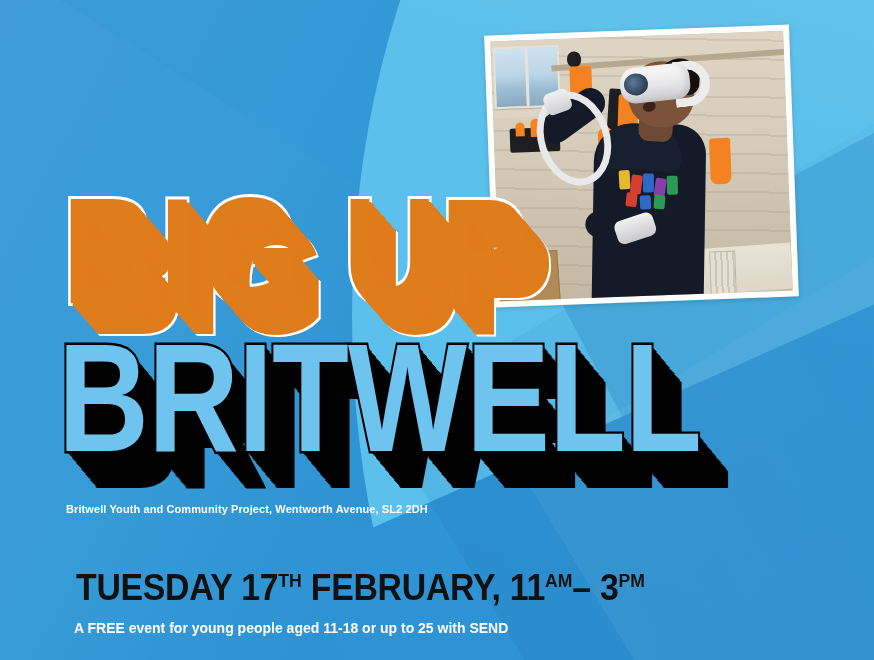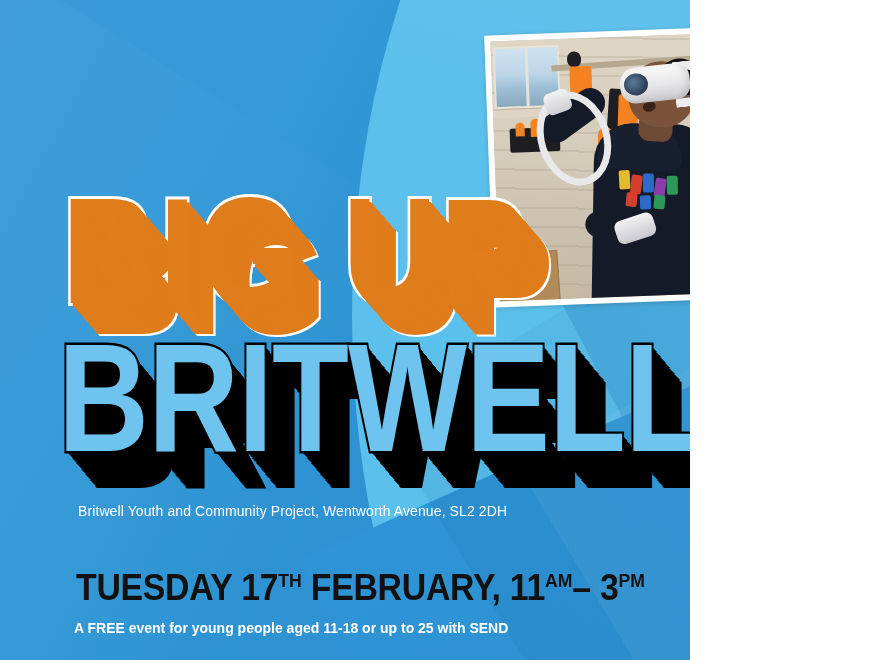--- a/index.html
+++ b/index.html
@@ -4,21 +4,21 @@
 <style>
   html, body {
     margin: 0;
     padding: 0;
     background: #ffffff;
   }
   * { box-sizing: border-box; }
 
   .poster {
     position: relative;
-    width: 690px;
+    width: 874px;
     height: 660px;
     overflow: hidden;
     font-family: "Liberation Sans", sans-serif;
     background: #2f93d4;
   }
 
   
   .bg-base {
     position: absolute;
     inset: 0;
@@ -434,25 +434,25 @@
       16px 16px 0 #000, 17px 17px 0 #000, 18px 18px 0 #000,
       19px 19px 0 #000, 20px 20px 0 #000, 21px 21px 0 #000,
       22px 22px 0 #000, 23px 23px 0 #000, 24px 24px 0 #000,
       25px 25px 0 #000, 26px 26px 0 #000, 27px 27px 0 #000,
       28px 28px 0 #000, 29px 29px 0 #000, 30px 30px 0 #000;
   }
 
   
   .venue {
     position: absolute;
-    left: 78px;
+    left: 66px;
     top: 503px;
     color: #ffffff;
-    font-size: 14px;
-    font-weight: 400;
+    font-size: 11px;
+    font-weight: 700;
     letter-spacing: .1px;
     white-space: nowrap;
   }
   .datetime {
     position: absolute;
     left: 76px;
     top: 567px;
     color: #111111;
     font-size: 36px;
     font-weight: 700;

